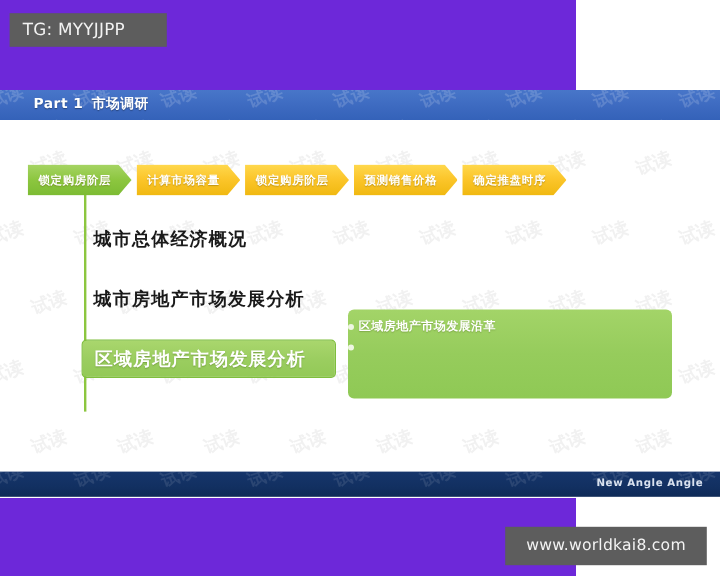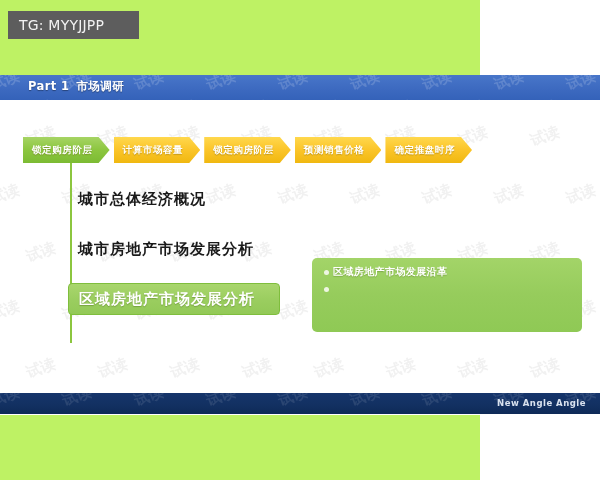--- a/index.html
+++ b/index.html
@@ -9,21 +9,21 @@
     height: 480px;
     overflow: hidden;
     background: #ffffff;
     font-family: "DejaVu Sans", "Liberation Sans", sans-serif;
   }
 
   #page {
     position: relative;
     width: 480px;
     height: 480px;
-    background: #bef264;
+    background: #6d28d9;
   }
 
   
   #tg-badge {
     position: absolute;
     left: 8px;
     top: 11px;
     width: 131px;
     height: 28px;
     background: #5d5d5d;
@@ -166,24 +166,23 @@
 
   
   #panel {
     position: absolute;
     left: 290px;
     top: 183px;
     width: 270px;
     height: 74px;
     background: linear-gradient(180deg, #a3d468 0%, #96cc5c 50%, #8fc955 100%);
     border-radius: 5px;
-    padding: 6px 0 0 12px;
+    padding: 6px 0 0 0;
     z-index: 3;
     overflow: hidden;
-    margin-left: 22px;
   }
   .bullet-row {
     display: flex;
     align-items: center;
     height: 16px;
     margin-bottom: 1px;
     white-space: nowrap;
   }
   .bullet-dot {
     width: 5px;
@@ -392,14 +391,15 @@
         <span class="wm" style="left: 242px; top: 24px;">试读</span>
         <span class="wm" style="left: 314px; top: 24px;">试读</span>
         <span class="wm" style="left: 386px; top: 24px;">试读</span>
         <span class="wm" style="left: 458px; top: 24px;">试读</span>
         <span class="wm" style="left: 530px; top: 24px;">试读</span>
         <span class="wm" style="left: 602px; top: 24px;">试读</span>
       </div>
 
   </div>
 
+  <div id="url-badge">www.worldkai8.com</div>
 
 </div>
 
 </body></html>

